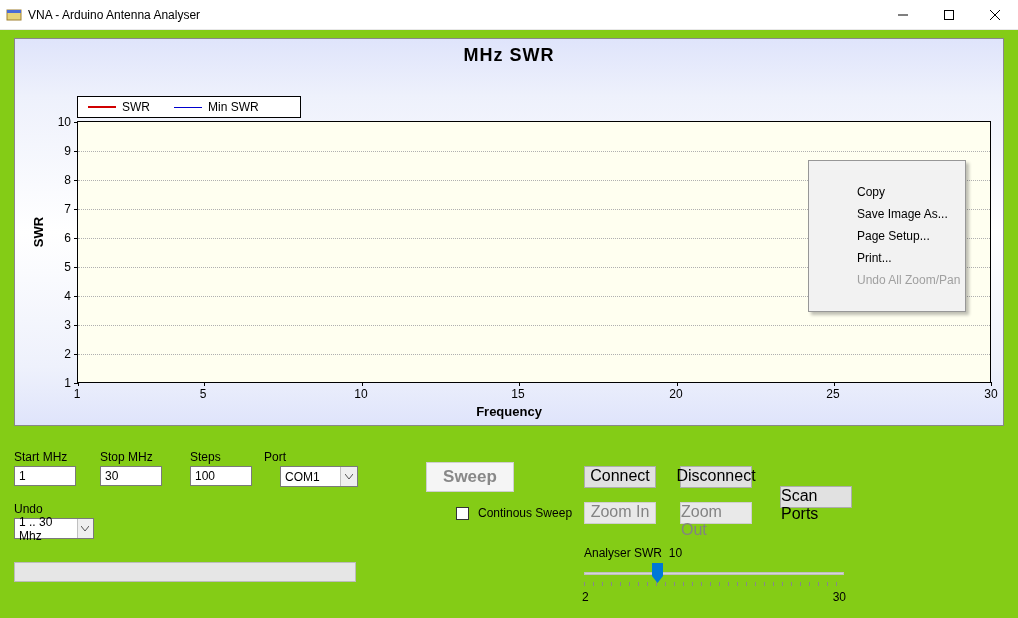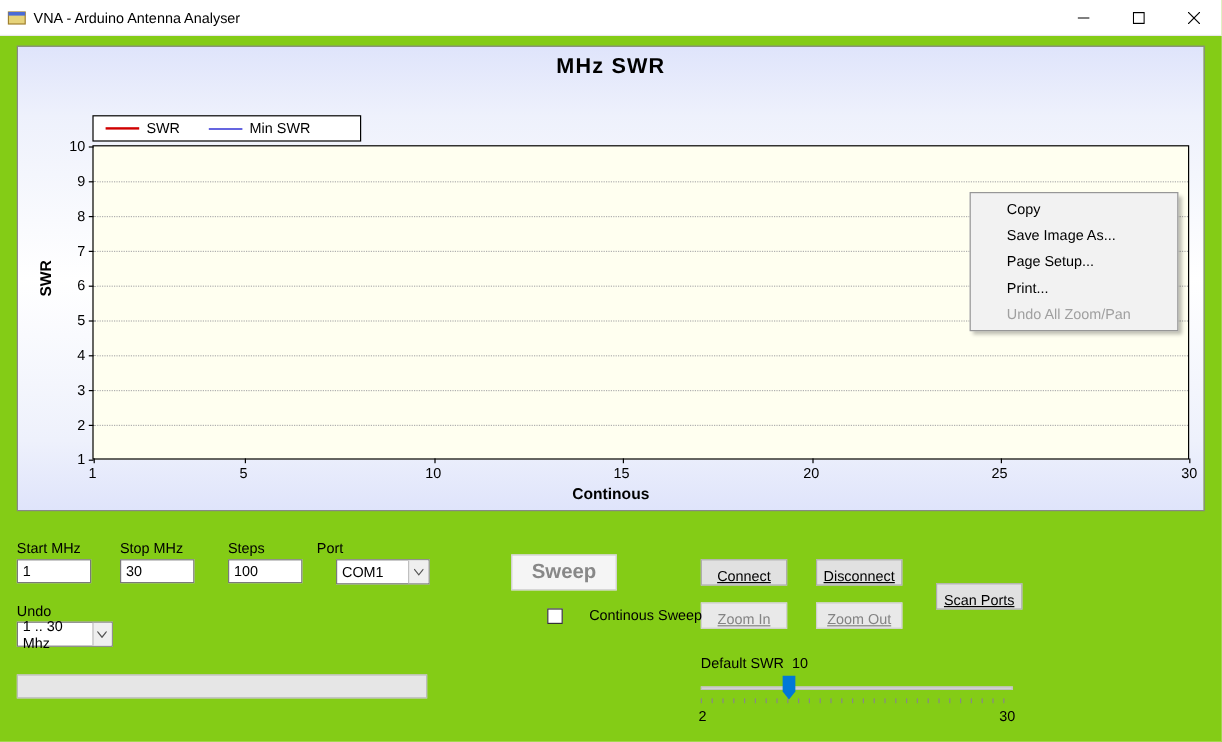--- a/index.html
+++ b/index.html
@@ -45,23 +45,23 @@
     font-weight:bold; font-size:13px;
   }
   .ytick { position:absolute; right:932px; width:24px; text-align:right; font-size:12px; }
   .xtick { position:absolute; top:348px; font-size:12px; text-align:center; width:30px; margin-left:-15px; }
   .gridline-h { position:absolute; left:0; right:0; border-top:1px dotted #b0b0b0; }
   .tickmark-y { position:absolute; left:-4px; width:4px; border-top:1px solid #000; }
   .tickmark-x { position:absolute; bottom:-4px; height:4px; border-left:1px solid #000; }
 
   
   .context-menu {
-    position:absolute; left:808px; top:130px; width:174px;
+    position:absolute; left:808px; top:130px; width:158px;
     background:#f2f2f2; border:1px solid #979797; box-shadow:3px 3px 3px rgba(0,0,0,0.25);
-    padding:2px;
+    padding:20px;
   }
   .context-menu .mi { padding:4px 8px 4px 28px; font-size:12px; color:#000; white-space:nowrap; }
   .context-menu .mi.disabled { color:#a0a0a0; }
 
   
   .label { position:absolute; font-size:12px; color:#000; }
   .textbox {
     position:absolute; border:1px solid #7a7a7a; background:#fff; padding:2px 4px; font-size:12px; font-family:inherit;
     height:20px;
   }
@@ -70,28 +70,28 @@
     height:21px; display:flex; align-items:center; padding:0 0 0 4px;
   }
   .combo .carrow {
     width:17px; height:100%; border-left:1px solid #c0c0c0;
     display:flex; align-items:center; justify-content:center; margin-left:auto;
     background:#efefef;
   }
   .combo .carrow svg { width:8px; height:6px; }
   .button {
     position:absolute; height:22px; border:1px solid #adadad; background:#e1e1e1;
-    display:flex; align-items:flex-end; justify-content:center; font-size:12px;text-decoration:underline;
+    display:flex; align-items:flex-start; justify-content:center; font-size:16px;
   }
   .button.disabled { color:#838383; background:#e9e9e9; border-color:#cfcfcf; }
   .bigbutton {
     position:absolute; height:30px; width:88px; border:1px solid #cfcfcf; background:#f5f5f5;
     display:flex; align-items:center; justify-content:center; font-size:17px; font-weight:bold; color:#888;
   }
-  .checkbox { position:absolute; display:flex; align-items:center; gap:22px; font-size:12px; }
+  .checkbox { position:absolute; display:flex; align-items:center; gap:9px; font-size:12px; }
   .checkbox .box { width:13px; height:13px; border:1px solid #333; background:#fff; }
   .progress { position:absolute; width:342px; height:20px; border:1px solid #bcbcbc; background:#e6e6e6; }
 
   
   .slider { position:absolute; }
   .slider-track { position:absolute; top:12px; left:0; right:0; height:3px; background:#d6d6d6; border:1px solid #c0c0c0; }
   .slider-thumb { position:absolute; top:3px; width:11px; height:20px; }
   .slider-thumb svg polygon { fill:#0078d7; }
   .slider-tick { position:absolute; top:22px; width:1px; height:4px; background:#888; }
   .slider-lbl { position:absolute; top:30px; font-size:12px; }
@@ -133,21 +133,21 @@
     <div class="chart-title">MHz   SWR</div>
 
     <div class="legend">
       <span class="swatch red"></span>
       <span>SWR</span>
       <span class="swatch blue" style="margin-left:24px"></span>
       <span>Min SWR</span>
     </div>
 
     <div class="ylabel">SWR</div>
-    <div class="xlabel">Continous</div>
+    <div class="xlabel">Frequency</div>
 
     <div class="ytick" style="top:76px">10</div>
     <div class="ytick" style="top:105px">9</div>
     <div class="ytick" style="top:134px">8</div>
     <div class="ytick" style="top:163px">7</div>
     <div class="ytick" style="top:192px">6</div>
     <div class="ytick" style="top:221px">5</div>
     <div class="ytick" style="top:250px">4</div>
     <div class="ytick" style="top:279px">3</div>
     <div class="ytick" style="top:308px">2</div>
@@ -248,21 +248,21 @@
   </div>
 
   <div class="checkbox" style="left:456px; top:476px">
     <span class="box"></span>
     <span>Continous Sweep</span>
   </div>
 
   <div class="progress" style="left:14px; top:532px"></div>
 
   <div class="label" style="left:584px; top:516px">
-    <span>Default SWR</span>&nbsp;&nbsp;<span>10</span>
+    <span>Analyser SWR</span>&nbsp;&nbsp;<span>10</span>
   </div>
   <div class="slider" style="left:584px; top:530px; width:260px; height:46px">
     <div class="slider-track"></div>
     <div class="slider-tick" style="left:0"></div>
     <div class="slider-tick" style="left:9px"></div>
     <div class="slider-tick" style="left:18px"></div>
     <div class="slider-tick" style="left:27px"></div>
     <div class="slider-tick" style="left:36px"></div>
     <div class="slider-tick" style="left:45px"></div>
     <div class="slider-tick" style="left:54px"></div>

